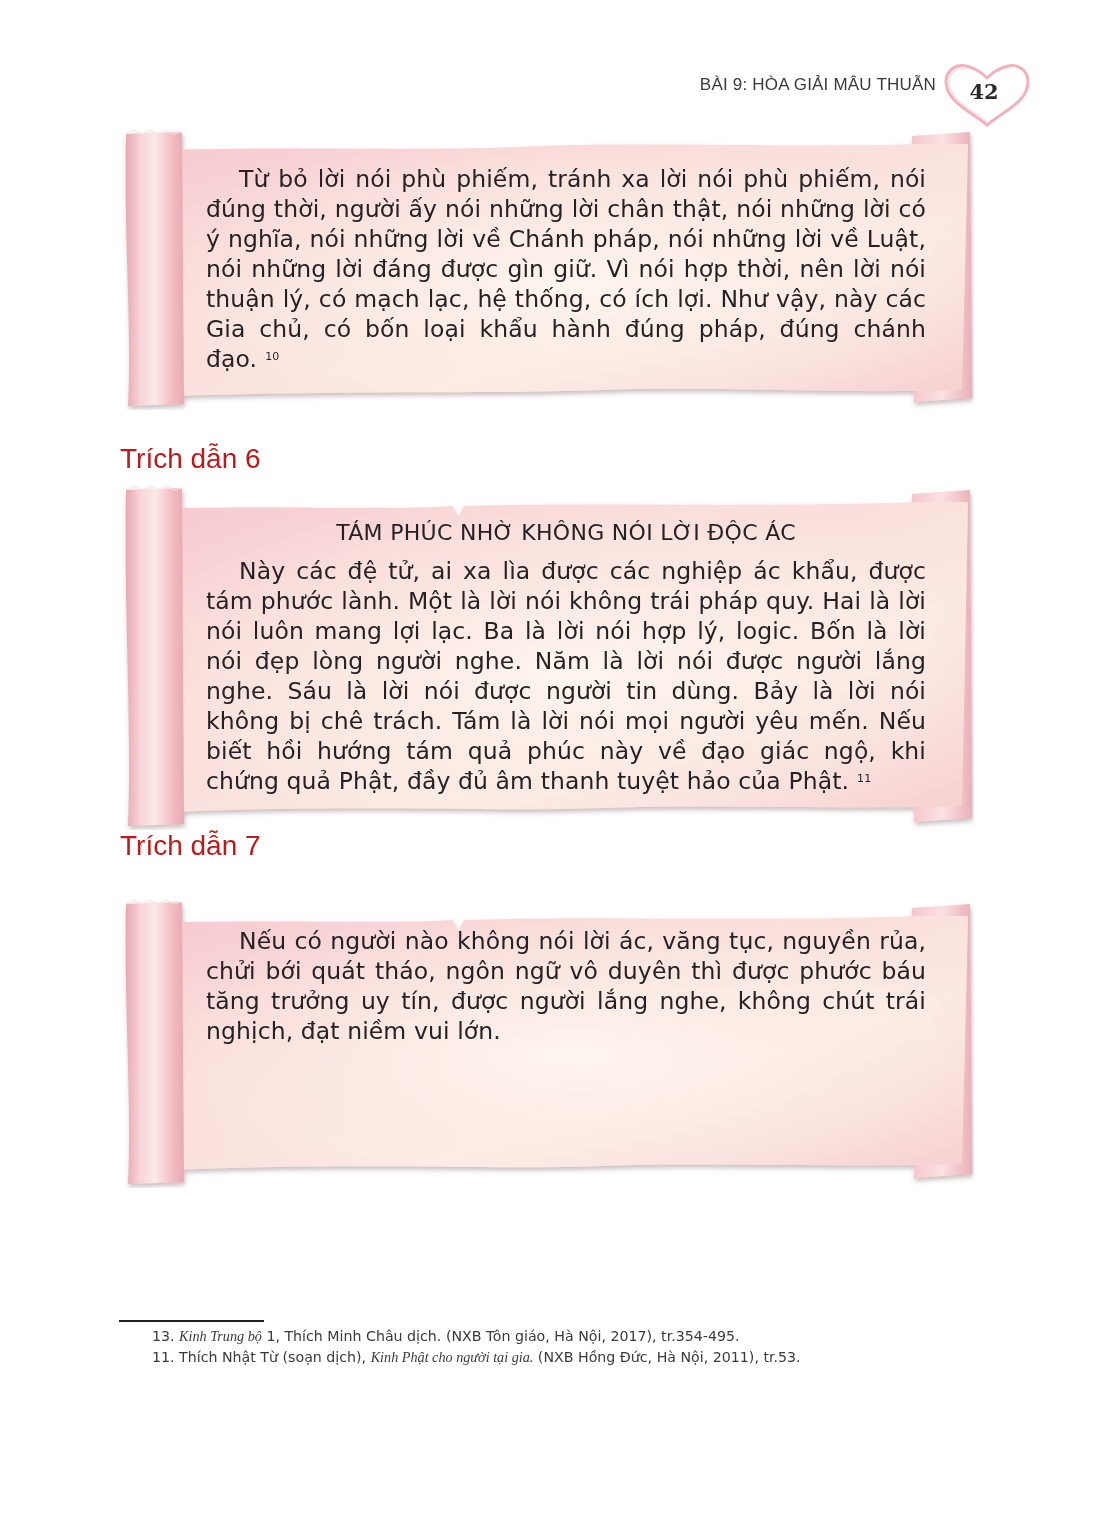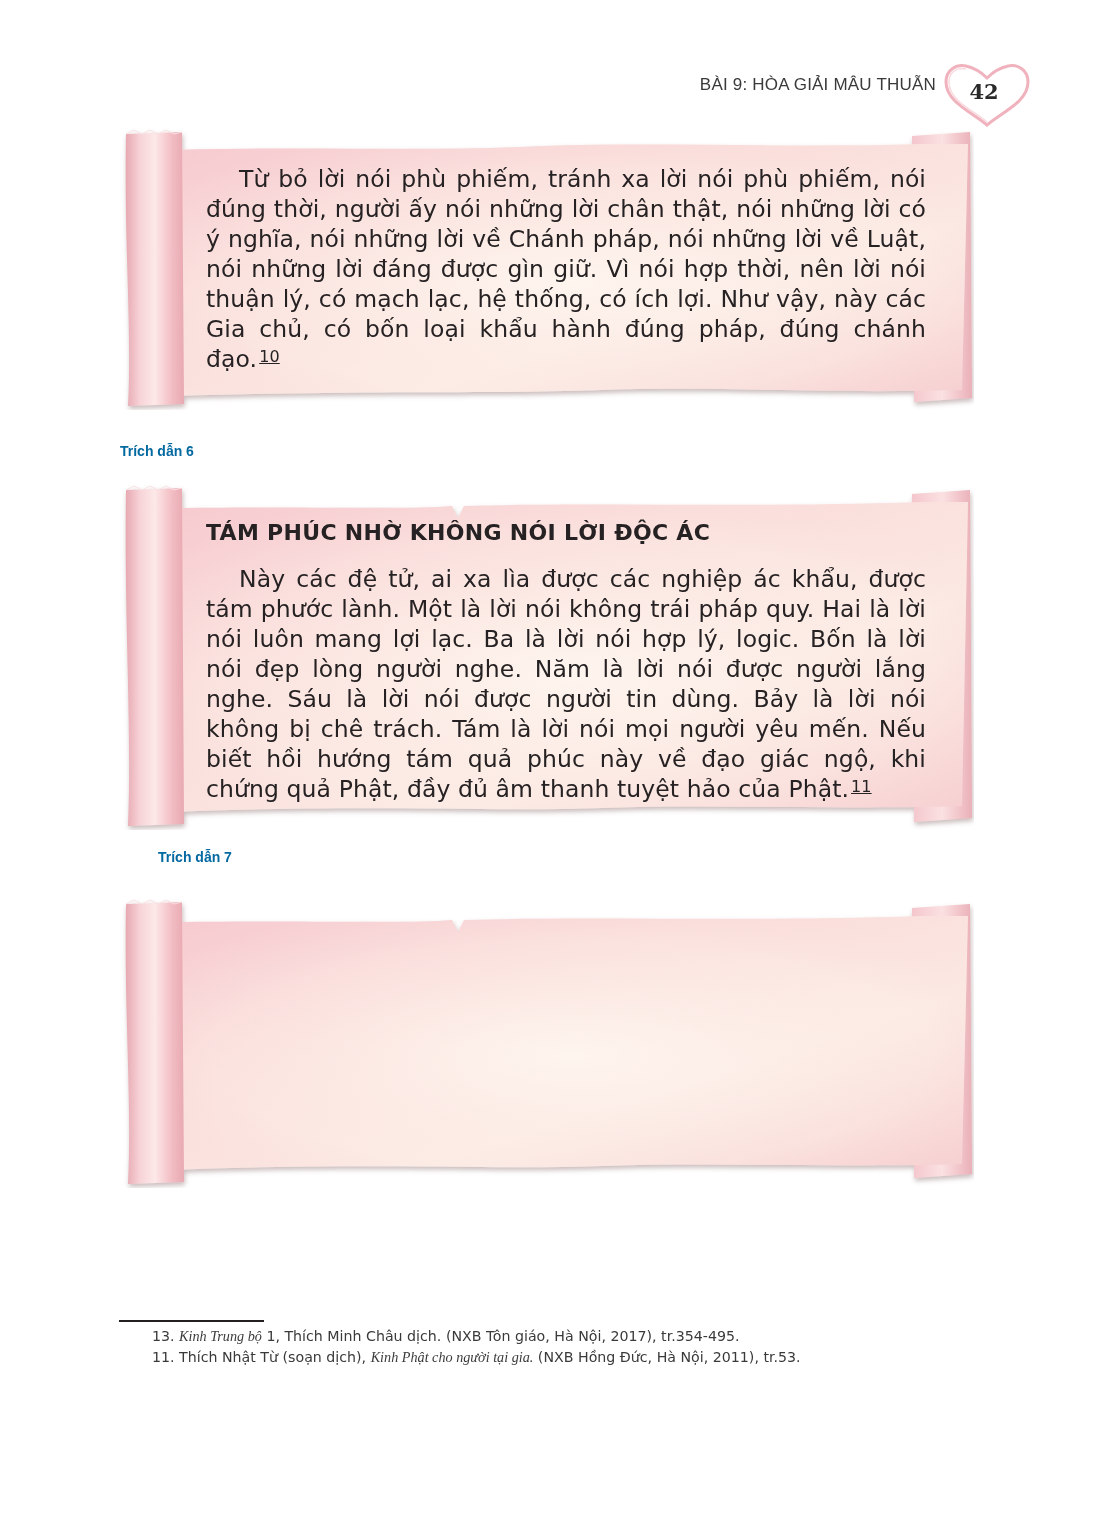--- a/index.html
+++ b/index.html
@@ -66,44 +66,44 @@
       color: #262223;
       text-align: justify;
       letter-spacing: 0.1px;
     }
     .scroll .content p {
       margin: 0;
       text-indent: 33px;
     }
     .scroll .content p + p { margin-top: 9px; }
     .scroll .content sup {
-      font-size: 16px;
+      font-size: 11px;
       vertical-align: top;
       position: relative;
       top: -2px;
-      margin-left: 2px;
-      text-decoration: underline;
+      margin-left: 8px;
     }
     .scroll .content .box-title {
       text-indent: 0;
+      text-align: center;
       font-family: "DejaVu Sans", sans-serif;
-      font-weight: bold;
+      font-weight: normal;
       font-size: 22px;
       letter-spacing: 0.3px;
-      margin-bottom: 16px;
+      margin-bottom: 8px;
       padding-left: 0;
     }
 
     .quote-heading {
       position: absolute;
       left: 120px;
       font-family: "Liberation Sans", sans-serif;
-      font-weight: bold;
-      font-size: 14px;
-      color: #0369a1;
+      font-weight: normal;
+      font-size: 28px;
+      color: #b91c1c;
     }
 
     
     .fn-rule {
       position: absolute;
       left: 119px;
       top: 1320px;
       width: 145px;
       height: 2px;
       background: #231f20;
@@ -200,34 +200,35 @@
         <path d="M4 6 L12 2 L20 6 L28 2 L36 6 L44 2 L52 6 L60 4" fill="none" stroke="#f8e0e2" stroke-width="1"></path>
       </g>
     </svg>
   </div>
   <div class="content" style="top:34px;">
     <div class="box-title">TÁM PHÚC NHỜ KHÔNG NÓI LỜI ĐỘC ÁC</div>
     <p><span>Này các đệ tử, ai xa lìa được các nghiệp ác khẩu, được tám phước lành. Một là lời nói không trái pháp quy. Hai là lời nói luôn mang lợi lạc. Ba là lời nói hợp lý, logic. Bốn là lời nói đẹp lòng người nghe. Năm là lời nói được người lắng nghe. Sáu là lời nói được người tin dùng. Bảy là lời nói không bị chê trách. Tám là lời nói mọi người yêu mến. Nếu biết hồi hướng tám quả phúc này về đạo giác ngộ, khi chứng quả Phật, đầy đủ âm thanh tuyệt hảo của Phật.</span><sup>11</sup></p>
   </div>
 </div>
 
-<div class="quote-heading" style="top:849px;margin-left:38px;">Trích dẫn 7</div>
+<div class="quote-heading" style="top:830px;">Trích dẫn 7</div>
 <div class="scroll" style="top:898px;height:290px;">
   <div class="paper">
     <svg width="852" height="290" viewBox="0 0 852 290">
       <g filter="url(#paperShadow)">
         <path d="M790 10 L848 6 L850 276 L792 280 Z" fill="url(#rightRollGrad)"></path>
         <path d="M52 24 C200 22 280 26 330 22 L336 34 L342 22 C480 18 620 24 800 18 L846 18 L840 266 C700 270 600 264 480 268 C360 272 250 264 52 272 Z" fill="url(#paperGrad)"></path>
         <path d="M52 24 C200 22 280 26 330 22 L336 34 L342 22 C480 18 620 24 800 18 L846 18 L840 266 C700 270 600 264 480 268 C360 272 250 264 52 272 Z" fill="url(#paperGlow)"></path>
         <path d="M4 6 L60 4 L62 284 L6 286 C10 200 2 120 4 6 Z" fill="url(#rollGrad)"></path>
         <path d="M4 6 L12 2 L20 6 L28 2 L36 6 L44 2 L52 6 L60 4" fill="none" stroke="#f8e0e2" stroke-width="1"></path>
       </g>
     </svg>
   </div>
   <div class="content" style="top:28px;">
+    <p>Nếu có người nào không nói lời ác, văng tục, nguyền rủa, chửi bới quát tháo, ngôn ngữ vô duyên thì được phước báu tăng trưởng uy tín, được người lắng nghe, không chút trái nghịch, đạt niềm vui lớn.</p>
   </div>
 </div>
 
 <div class="fn-rule"></div>
 <div class="footnotes">
   <p><span>13.</span> <i>Kinh Trung bộ</i><span> 1, Thích Minh Châu dịch. (NXB Tôn giáo, Hà Nội, 2017), tr.354-495.</span></p>
   <p><span>11.</span><span> Thích Nhật Từ (soạn dịch), </span><i>Kinh Phật cho người tại gia.</i><span> (NXB Hồng Đức, Hà Nội, 2011), tr.53.</span></p>
 </div>
 
 </body></html>

